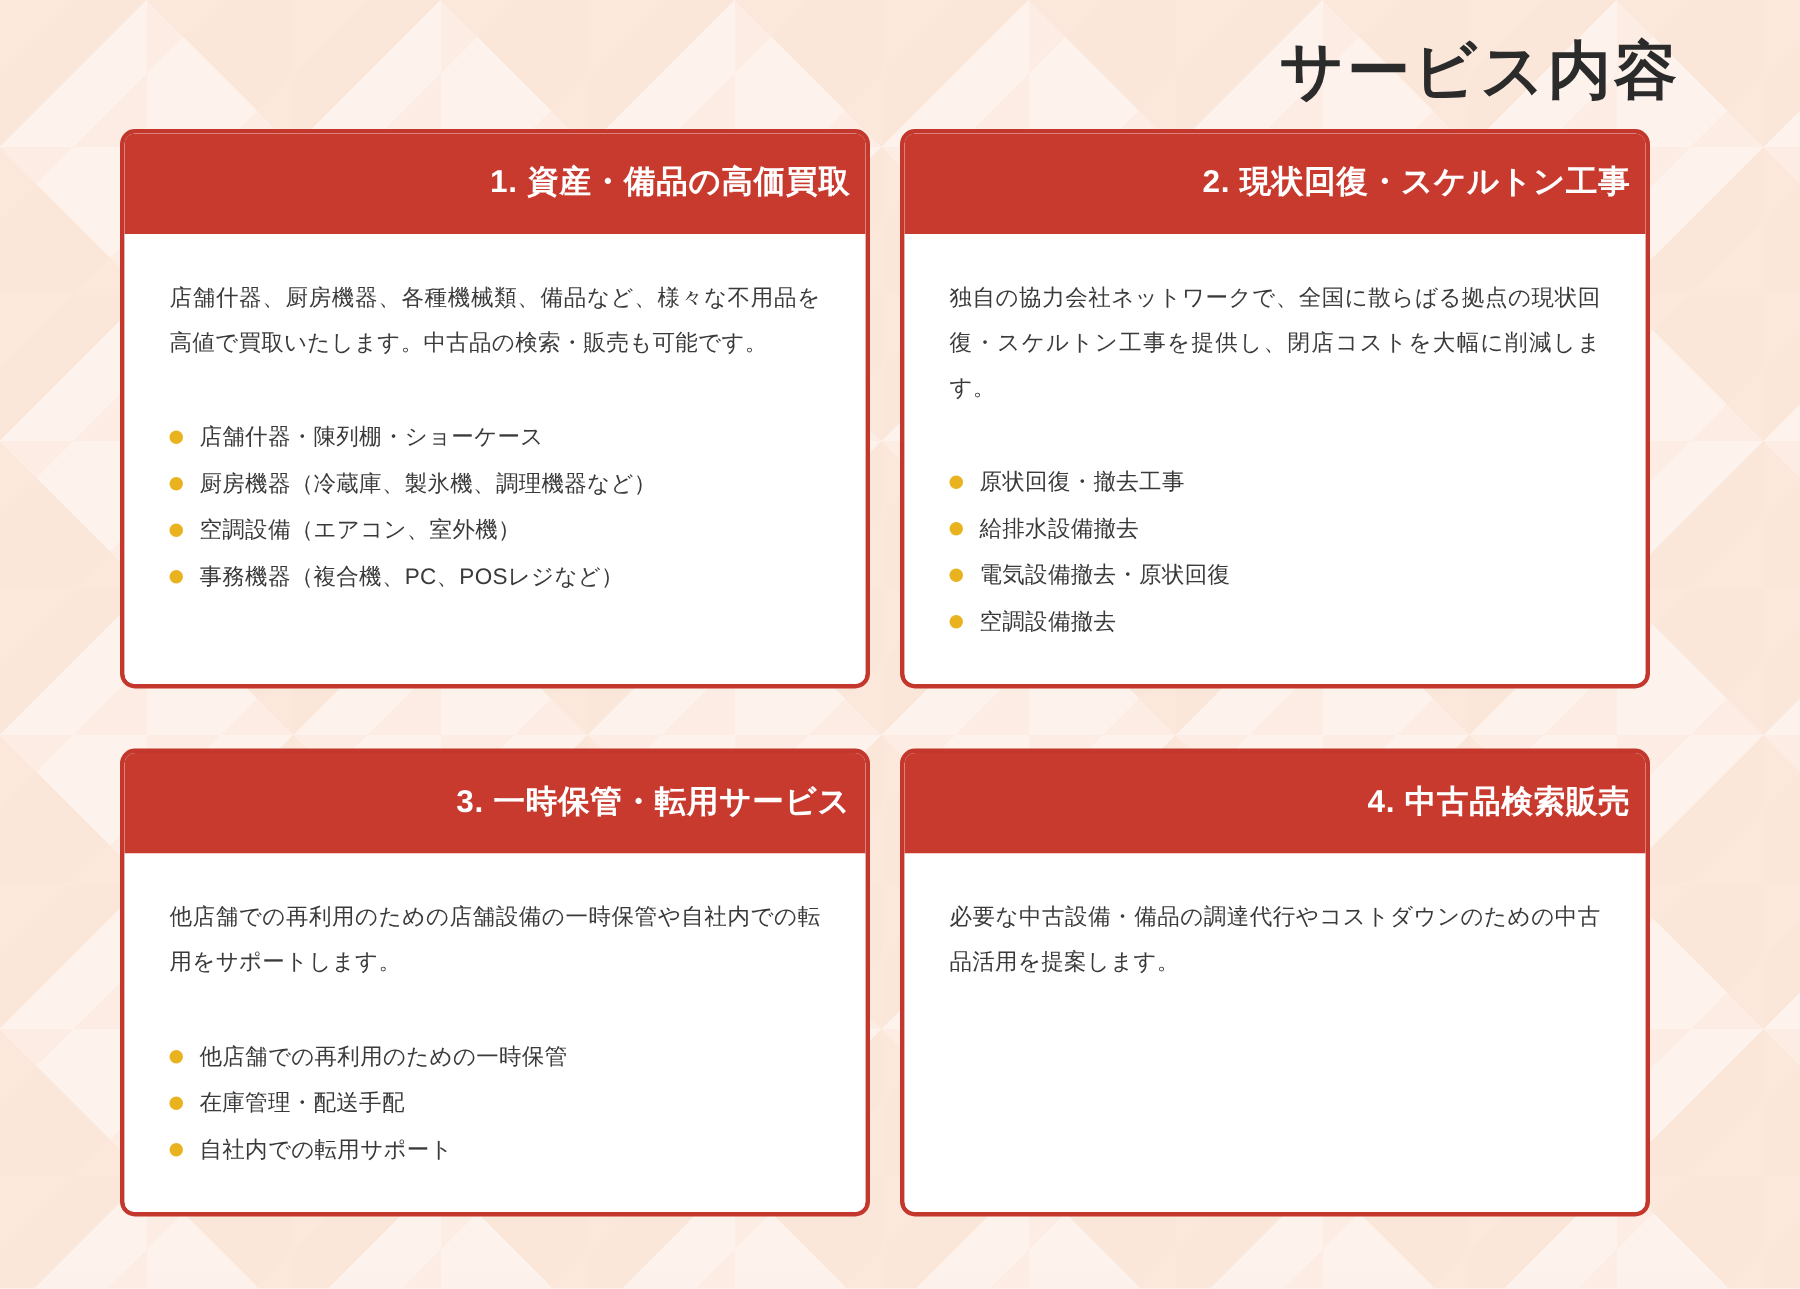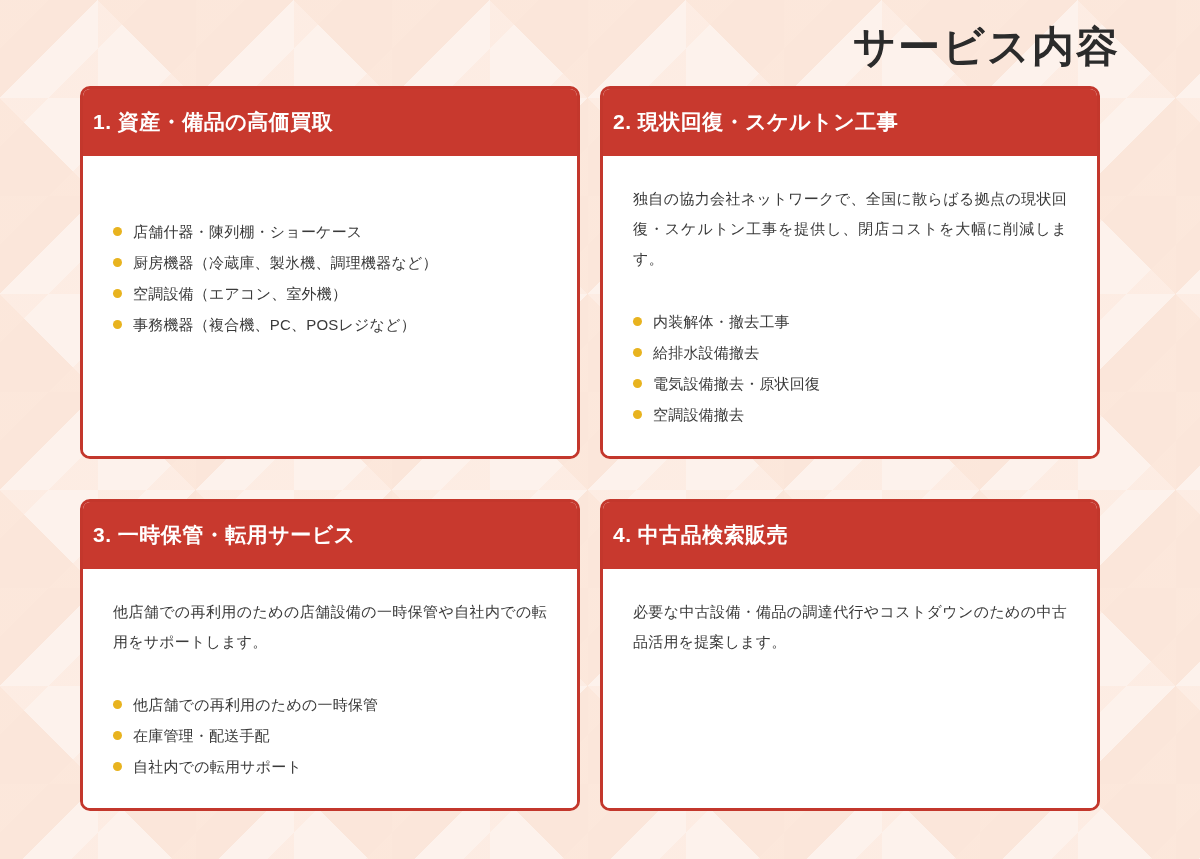--- a/index.html
+++ b/index.html
@@ -74,21 +74,21 @@
     overflow: hidden;
     display: flex;
     flex-direction: column;
   }
 
   .card-header {
     background: #c8392e;
     color: #ffffff;
     font-size: 21px;
     font-weight: 700;
-    text-align: left;
+    text-align: right;
     line-height: 24px;
     padding: 21px 10px 22px;
     letter-spacing: 0.5px;
   }
 
   .card-body {
     background: #ffffff;
     padding: 28px 30px 26px;
     flex: 1;
   }
@@ -134,20 +134,21 @@
 
 <div id="page">
 
   <h1 class="page-title">サービス内容</h1>
 
   <div class="card-grid">
 
     <div class="card row1">
       <div class="card-header">1. 資産・備品の高価買取</div>
       <div class="card-body">
+        <p class="card-desc">店舗什器、厨房機器、各種機械類、備品など、様々な不用品を高値で買取いたします。中古品の検索・販売も可能です。</p>
         <ul class="card-list">
           <li>
             <span class="bullet-dot"></span>
             <span>店舗什器・陳列棚・ショーケース</span>
           </li>
           <li>
             <span class="bullet-dot"></span>
             <span>厨房機器（冷蔵庫、製氷機、調理機器など）</span>
           </li>
           <li>
@@ -162,21 +163,21 @@
       </div>
     </div>
 
     <div class="card row1">
       <div class="card-header">2. 現状回復・スケルトン工事</div>
       <div class="card-body">
         <p class="card-desc">独自の協力会社ネットワークで、全国に散らばる拠点の現状回復・スケルトン工事を提供し、閉店コストを大幅に削減します。</p>
         <ul class="card-list">
           <li>
             <span class="bullet-dot"></span>
-            <span>内装解体・撤去工事</span>
+            <span>原状回復・撤去工事</span>
           </li>
           <li>
             <span class="bullet-dot"></span>
             <span>給排水設備撤去</span>
           </li>
           <li>
             <span class="bullet-dot"></span>
             <span>電気設備撤去・原状回復</span>
           </li>
           <li>

